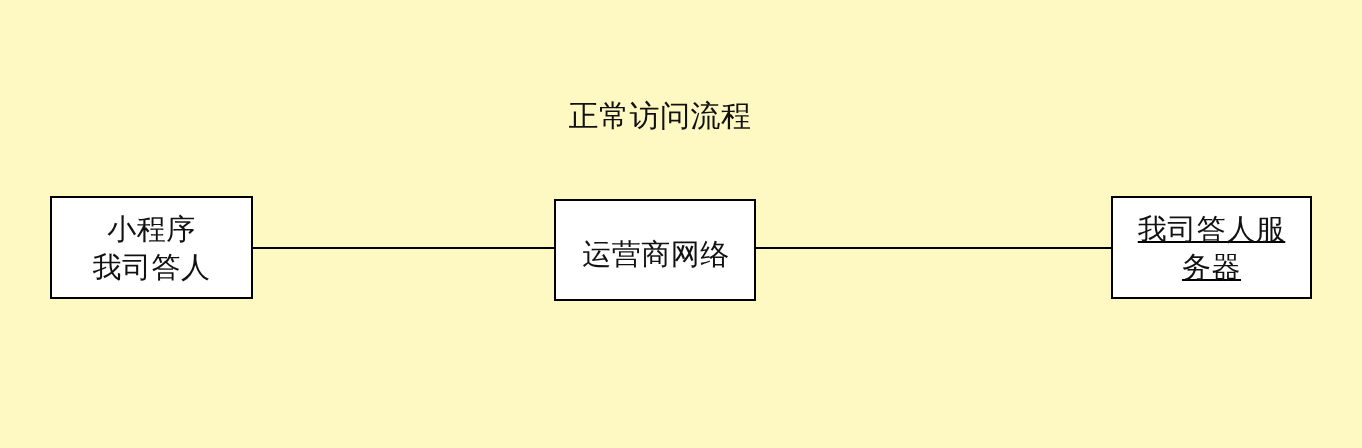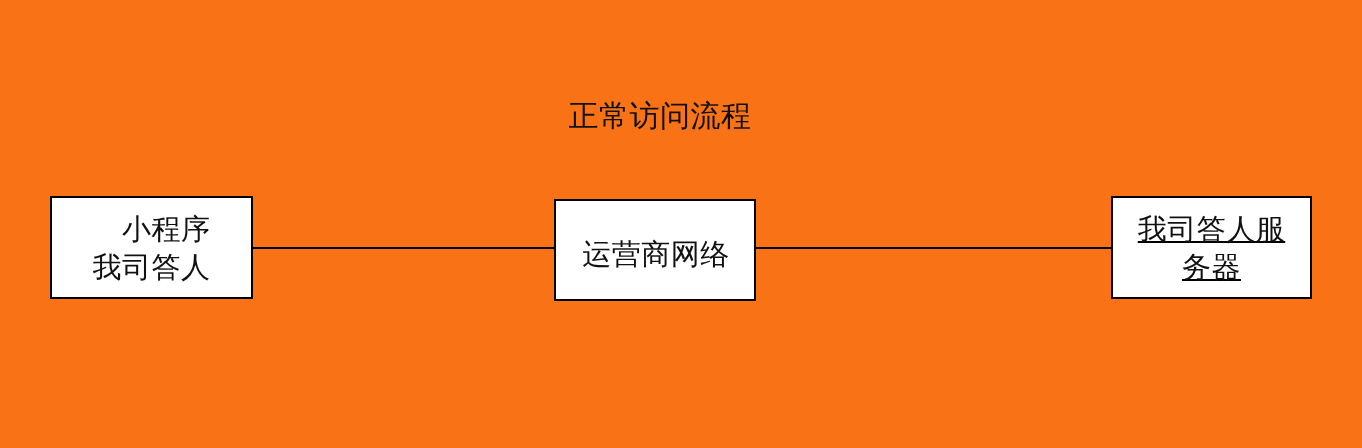--- a/index.html
+++ b/index.html
@@ -11,21 +11,21 @@
     width: 1362px;
     height: 448px;
     font-family: "DejaVu Sans", "Liberation Sans", sans-serif;
     color: #000000;
     overflow: hidden;
   }
   .canvas {
     position: relative;
     width: 1362px;
     height: 448px;
-    background: #f97316;
+    background: #fef9c3;
   }
 
   
   .diagram-title {
     position: absolute;
     left: 0;
     top: 98px;
     width: 1320px;
     text-align: center;
     font-size: 30px;
@@ -52,21 +52,20 @@
     color: #111111;
     letter-spacing: 0.5px;
     white-space: pre-line;
   }
 
   #node-client {
     left: 50px;
     top: 196px;
     width: 203px;
     height: 103px;
-    text-align: right;
   }
   #node-carrier {
     left: 554px;
     top: 199px;
     width: 202px;
     height: 102px;
   }
   #node-carrier .node-label {
     white-space: nowrap;
     

